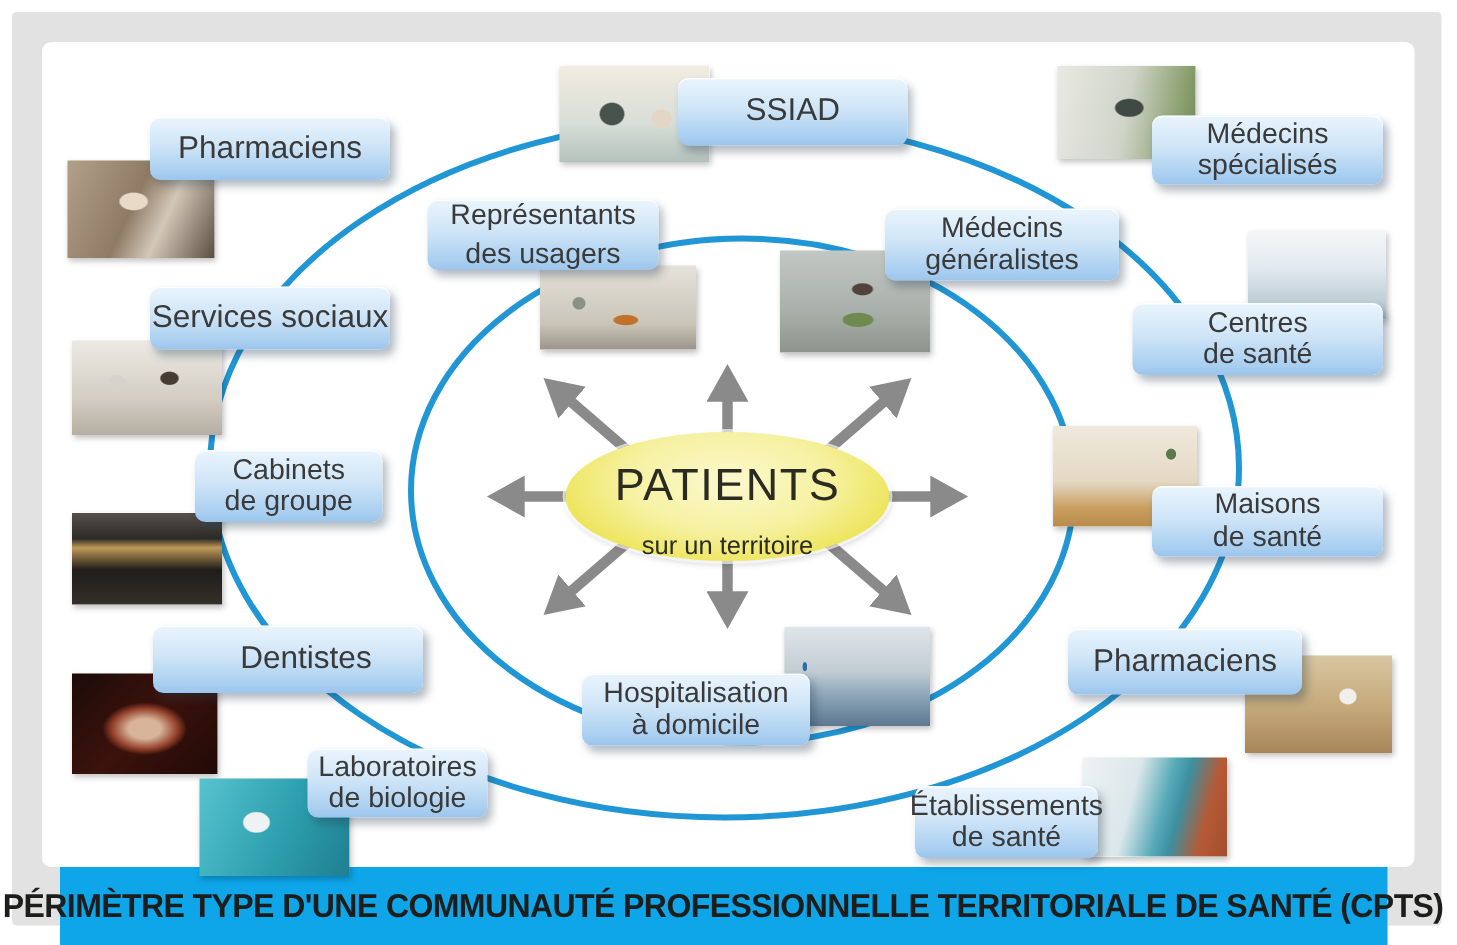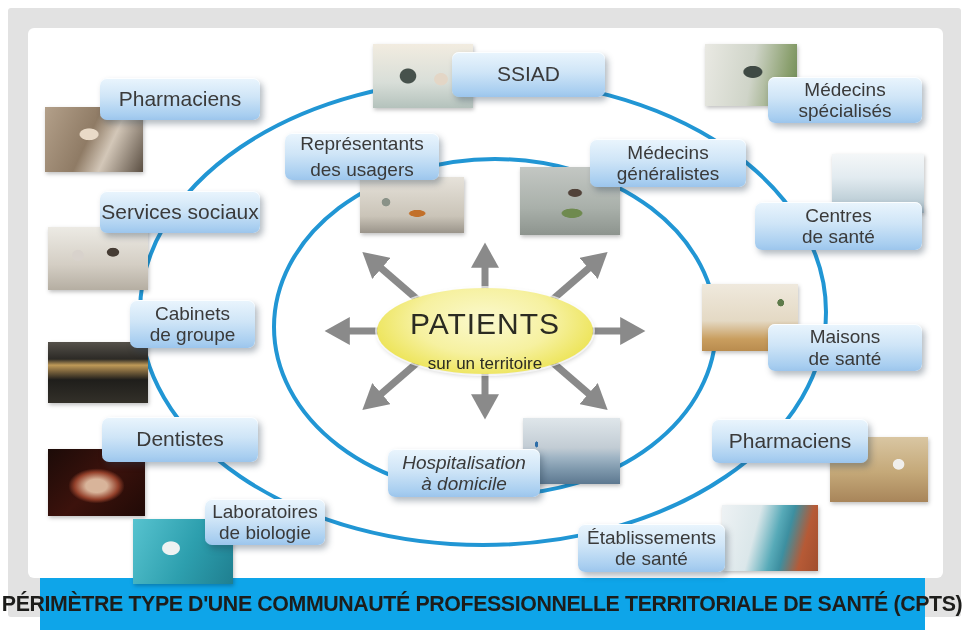--- a/index.html
+++ b/index.html
@@ -30,25 +30,25 @@
   
   #n-infirmiers{left:100px;top:78px;width:160px;height:42px;}
   #n-ssiad{left:452px;top:52px;width:153px;height:45px;}
   #n-specialises{left:768px;top:77px;width:154px;height:46px;}
   #n-representants{left:285px;top:133px;width:154px;height:47px;justify-content:space-between;}
   #n-generalistes{left:590px;top:139px;width:156px;height:48px;}
   #n-sociaux{left:100px;top:191px;width:160px;height:42px;}
   #n-centres{left:755px;top:202px;width:167px;height:48px;}
   #n-cabinets{left:102px;top:300px;width:125px;height:48px;margin-left:28px;}
   #n-maisons{left:768px;top:324px;width:154px;height:47px;}
-  #n-dentistes{left:102px;top:417px;width:156px;height:45px;}
+  #n-dentistes{left:102px;top:417px;width:156px;height:45px;padding-left:24px;}
   #n-pharmaciens{left:712px;top:419px;width:156px;height:44px;}
-  #n-hospitalisation{left:388px;top:449px;width:152px;height:48px;font-style:italic;}
+  #n-hospitalisation{left:388px;top:449px;width:152px;height:48px;}
   #n-laboratoires{left:205px;top:499px;width:120px;height:46px;}
-  #n-etablissements{left:578px;top:524px;width:147px;height:48px;}
+  #n-etablissements{left:610px;top:524px;width:122px;height:48px;}
 
   
   #p-infirmiers{left:45px;top:107px;width:98px;height:65px;
     background:radial-gradient(closest-side at 45% 42%, #e9dac7 0 20%, transparent 23%),
     linear-gradient(115deg,#b3a08a 0%,#8f7b65 45%,#d3c7b8 65%,#5a4e42 100%);}
   #p-ssiad{left:373px;top:44px;width:100px;height:64px;
     background:radial-gradient(closest-side at 35% 50%, #47524c 0 22%, transparent 25%),
     radial-gradient(closest-side at 68% 55%, #e3d6c6 0 20%, transparent 23%),
     linear-gradient(180deg,#f2ece0 0%,#d8ded8 60%,#b4c2bc 100%);}
   #p-specialises{left:705px;top:44px;width:92px;height:62px;

